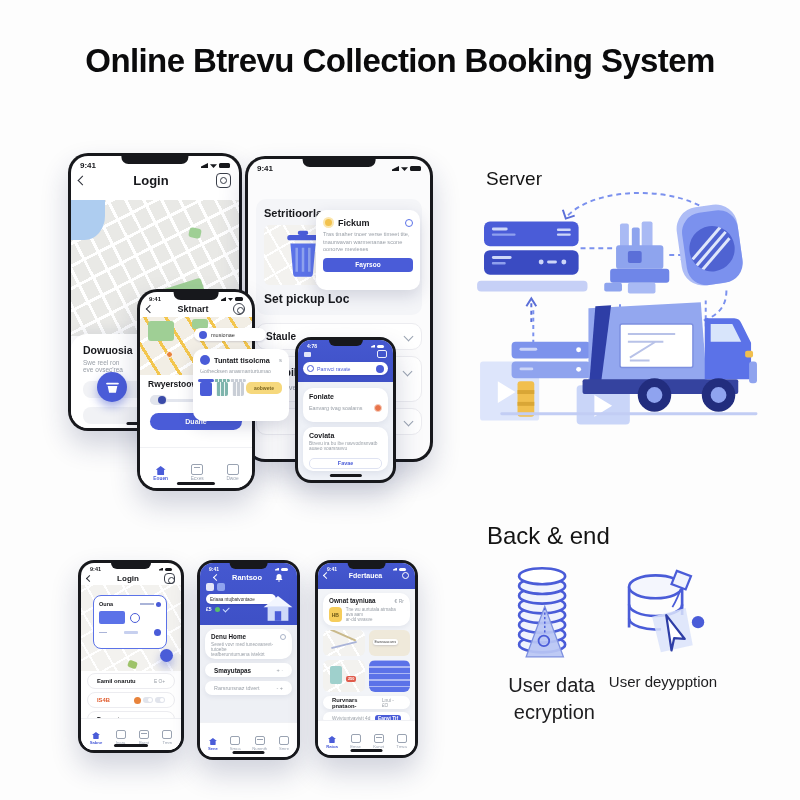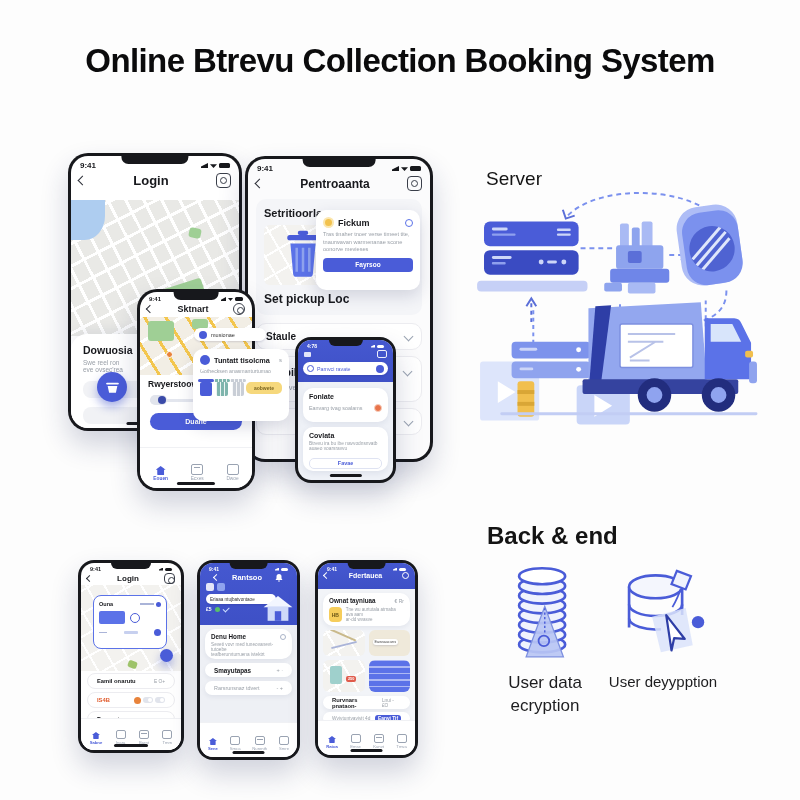--- a/index.html
+++ b/index.html
@@ -131,25 +131,20 @@
   <div class="phone" style="left:245px;top:156px;width:182px;height:300px;z-index:2">
     <div class="screen" style="background:#fbfbfc">
       <div class="notch"></div>
       <div class="sb" style="font-size:8px;padding-top:5px">
         <span>9:41</span>
         <span class="sbi">
             <i class="sg"></i>
             <i class="wf"></i>
             <i class="bt"></i>
           </span>
-      </div>
-      <div class="nav">
-        <span class="chev"></span>
-        <span class="bold" style="font-size:12px">Pentroaanta</span>
-        <span class="navic"></span>
       </div>
       <div class="abs" style="left:8px;top:40px;width:166px;height:116px;background:#f4f5f8;border-radius:10px;padding:8px;box-sizing:border-box">
         <div class="bold" style="font-size:11px">Setritioorlans</div>
         <div class="mapFaint" style="margin-top:6px;height:60px;border-radius:6px;position:relative">
           <svg class="abs" style="left:18px;top:4px" width="42" height="52" viewBox="0 0 40 48">
             <rect x="15" y="1" width="10" height="4" rx="2" fill="#4a5cd8"></rect>
             <rect x="5" y="5" width="30" height="5" rx="2.5" fill="#4a5cd8"></rect>
             <path d="M8,13 h24 l-2.6,29 a3,3 0 0 1 -3,2.7 h-12.8 a3,3 0 0 1 -3,-2.7 z" fill="#5b72e8"></path>
             <path d="M14,17 v23 M20,17 v23 M26,17 v23" stroke="#8fa3ee" stroke-width="2.4"></path>
           </svg>
@@ -608,21 +603,21 @@
           </span>
         <span class="tab">
             <span class="ticon" style="width:8px;height:7px"></span>
             <span style="font-size:4.2px">Tmva</span>
           </span>
       </div>
       <div class="homebar"></div>
     </div>
   </div>
 
-  <div class="sec-label" style="left:487px;top:522px;font-size:24px;font-weight:700">Back &amp; end</div>
+  <div class="sec-label" style="left:487px;top:522px;font-size:24px;font-weight:400">Back &amp; end</div>
 
   <svg class="abs" style="left:512px;top:562px" width="62" height="102" viewBox="0 0 70 115">
     <g fill="#f0f3fd" stroke="#4a5cd8" stroke-width="3">
       <ellipse cx="34" cy="93" rx="26" ry="9"></ellipse>
         <ellipse cx="34" cy="82" rx="26" ry="9"></ellipse>
       <ellipse cx="34" cy="71" rx="26" ry="9"></ellipse>
         <ellipse cx="34" cy="60" rx="26" ry="9"></ellipse>
       <ellipse cx="34" cy="49" rx="26" ry="9"></ellipse>
         <ellipse cx="34" cy="38" rx="26" ry="9"></ellipse>
       <ellipse cx="34" cy="27" rx="26" ry="9"></ellipse>
@@ -638,21 +633,21 @@
     <path d="M8,44 a30,13 0 0 0 60,0" fill="none" stroke="#4a5cd8" stroke-width="3"></path>
     <path d="M8,60 a30,13 0 0 0 36,12" fill="none" stroke="#4a5cd8" stroke-width="3"></path>
     <ellipse cx="38" cy="24" rx="30" ry="13" fill="#f4f6fd" stroke="#4a5cd8" stroke-width="3"></ellipse>
     <polygon points="34,58 72,48 80,90 44,98" fill="#dbe3fa" fill-opacity=".85"></polygon>
     <polygon points="62,6 78,12 72,27 56,21" fill="#f0f3fd" stroke="#4a5cd8" stroke-width="2.5"></polygon>
     <path d="M66,27 C64,34 61,40 57,47" fill="none" stroke="#4a5cd8" stroke-width="2"></path>
     <polygon points="50,56 71,83 59,82 56,96" fill="#fff" stroke="#2e3ea6" stroke-width="2.5" stroke-linejoin="round"></polygon>
     <circle cx="86" cy="64" r="7" fill="#4a5cd8"></circle>
   </svg>
 
-  <div class="abs" style="left:495px;top:672px;width:100px;text-align:center;font-size:17px;color:#1d1d1f;line-height:1.35">
+  <div class="abs" style="left:495px;top:672px;width:100px;text-align:right;font-size:20px;color:#1d1d1f;line-height:1.35">
     <div>User data</div>
     <div>ecryption</div>
   </div>
   <div class="abs" style="left:588px;top:672px;width:150px;text-align:center;font-size:15px;color:#1d1d1f;line-height:1.35">
     <div>User deyypption</div>
   </div>
 
 </div>
 
 </body></html>

